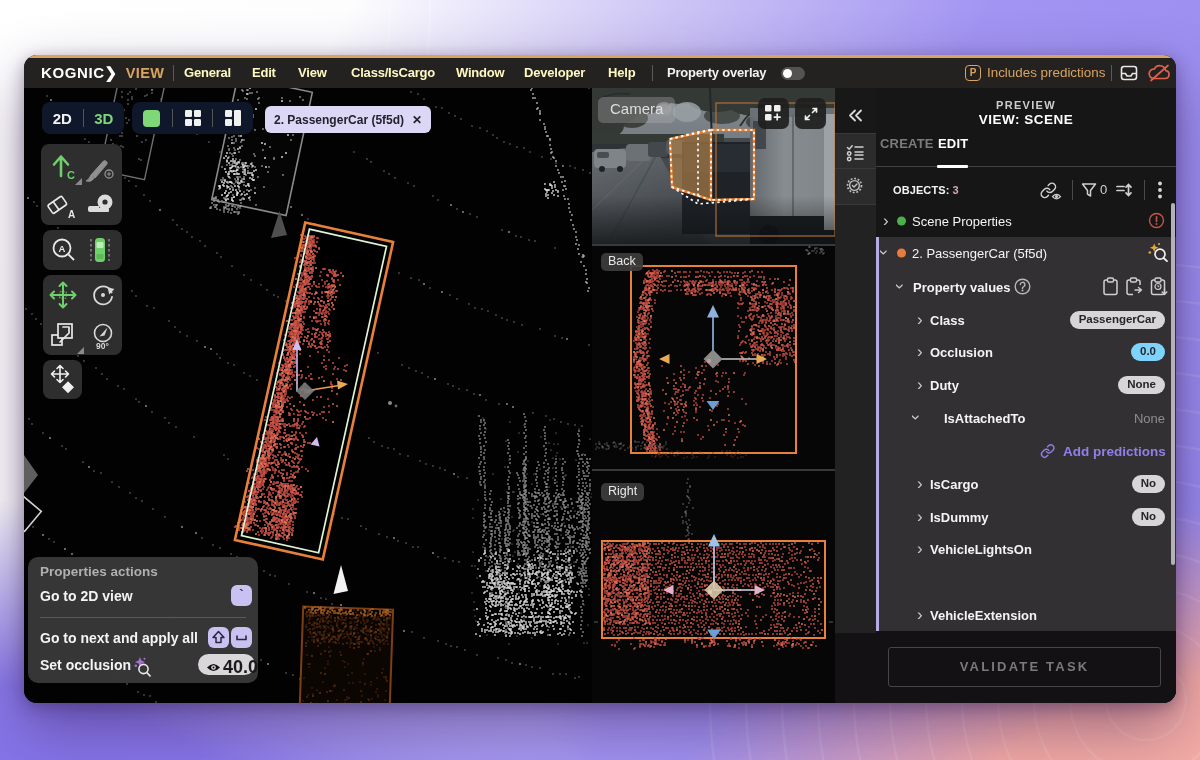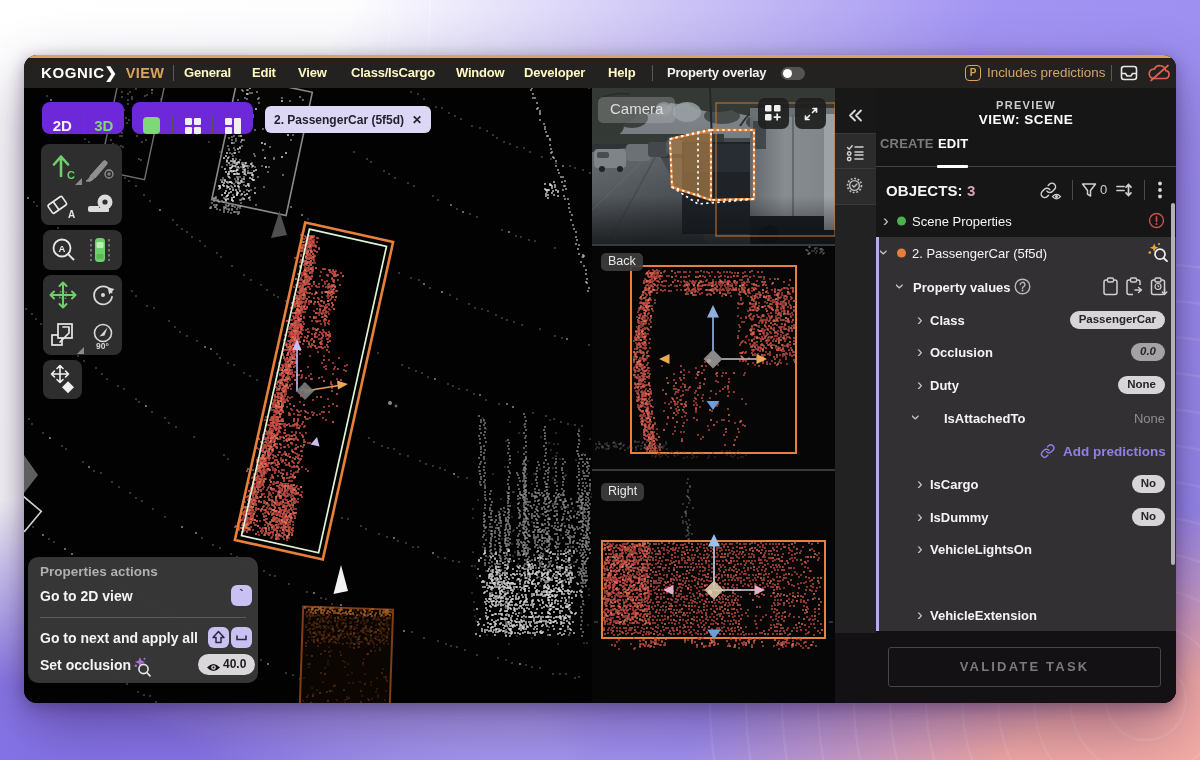--- a/index.html
+++ b/index.html
@@ -11,21 +11,21 @@
 .win{position:absolute;left:24px;top:55px;width:1152px;height:648px;border-radius:13px;
  background:#0a0a0a;overflow:hidden;z-index:2;box-shadow:0 24px 60px rgba(50,25,80,.45), 0 4px 16px rgba(40,20,60,.35)}
 .topline{position:absolute;left:0;top:0;width:100%;height:3px;background:#daa460;z-index:9}
 .hdr{position:absolute;left:0;top:3px;width:100%;height:30px;background:#242220;z-index:8}
 .hdr .it{position:absolute;top:0;height:30px;line-height:30px;font-size:13px;font-weight:600;color:#fef9c3;letter-spacing:-0.2px;white-space:nowrap}
 .hdr .vdiv{position:absolute;top:7px;width:1px;height:16px;background:#5b5955}
 .logo{position:absolute;left:17px;top:0;height:30px;line-height:30px;white-space:nowrap}
 .logo .k{font-size:15px;font-weight:700;color:#fff;letter-spacing:0.6px}
 .logo .v{font-size:14.5px;font-weight:700;color:#d9a360;letter-spacing:0.4px;margin-left:8px}
 .canvas{position:absolute;left:0;top:33px;width:568px;height:615px;background:#020202;overflow:hidden}
-.btngrp{position:absolute;background:#6d28d9;border-radius:8px;z-index:10;display:flex;align-items:flex-end}
+.btngrp{position:absolute;background:#0f172a;border-radius:8px;z-index:10;display:flex;align-items:center}
 .tg{position:absolute;background:#2f2e2e;border-radius:8px;z-index:10}
 .tab{position:absolute;left:241px;top:51px;height:27px;background:#dcd7f4;border-radius:6px;z-index:10;
  display:flex;align-items:center;padding:0 9px;color:#232130;font-size:12px;font-weight:700}
 .tab .x{margin-left:8px;font-size:12px;font-weight:700;color:#232130}
 .sa{position:absolute;left:4px;top:502px;width:230px;height:126px;background:rgba(57,56,57,.97);border-radius:10px;z-index:12;color:#f0f0f0}
 .sa .ttl{position:absolute;left:12px;top:7px;font-size:13.5px;font-weight:600;color:#b0b0b0}
 .sa .row{position:absolute;left:12px;font-size:14px;font-weight:600;color:#f4f4f4}
 .sa .key{position:absolute;width:21px;height:21px;border-radius:6px;background:#c8c1f1;color:#2a2840}
 .midcol{position:absolute;left:568px;top:33px;width:243px;height:615px;background:#060606}
 .cam{position:absolute;left:0;top:0;width:243px;height:156px;overflow:hidden}
@@ -252,21 +252,21 @@
         </g>
         <circle cx="9.5" cy="12" r="4.6" fill="none" stroke="#e8e8e8" stroke-width="1.6"></circle>
         <path d="M12.8 15.5 L16 18.8" stroke="#e8e8e8" stroke-width="1.7" stroke-linecap="round"></path>
       </svg>
       <div style="position:absolute;left:170px;top:97px;width:57px;height:21px;background:#d9d7d9;border-radius:11px">
         <span style="position:absolute;left:8px;top:5px"><svg width="15" height="11" viewBox="0 0 15 11" style="">
             <path d="M1 5.5 Q7.5 -1.5 14 5.5 Q7.5 12.5 1 5.5 Z" fill="#111"></path>
             <circle cx="7.5" cy="5.5" r="2.3" fill="#d9d7d9"></circle>
             <circle cx="7.5" cy="5.5" r="1" fill="#111"></circle>
           </svg></span>
-        <span style="position:absolute;left:25px;top:2.5px;font-size:12px;font-weight:700;color:#1a1a1a">40.0</span>
+        <span style="position:absolute;left:25px;top:2.5px;font-size:18px;font-weight:700;color:#1a1a1a">40.0</span>
       </div>
     </div>
   <div class="midcol">
       <div class="cam">
         <svg width="243" height="156" viewBox="0 0 243 156" style="position:absolute;left:0;top:0">
           <defs>
             <linearGradient id="sky" x1="0" y1="0" x2="0" y2="1">
               <stop offset="0" stop-color="#a6abb0"></stop>
               <stop offset="1" stop-color="#8f959a"></stop>
             </linearGradient>
@@ -436,21 +436,21 @@
   <div class="rp">
       <div class="pv">PREVIEW</div>
       <div class="vs">VIEW: SCENE</div>
       <div class="tabs">
         <span style="position:absolute;left:4px;color:#7b7b7b">CREATE</span>
         <span style="position:absolute;left:62px;color:#fff">EDIT</span>
       </div>
       <div class="hline"></div>
       <div class="eline"></div>
       <div class="row" style="top:86px;height:32px">
-        <span class="lbl" style="left:10px;font-size:15px;letter-spacing:0.1px">OBJECTS: <span style="color:#d8a8b0">3</span></span>
+        <span class="lbl" style="left:17px;font-size:11px;letter-spacing:0.1px">OBJECTS: <span style="color:#d8a8b0">3</span></span>
         <span style="position:absolute;left:163px;top:7px"><svg width="26" height="20" viewBox="0 0 26 20" style="">
             <g transform="scale(0.72) translate(1,1)" stroke="#d0d0d0" stroke-width="2.1" fill="none" stroke-linecap="round" stroke-linejoin="round">
               <path d="M10 13a5 5 0 0 0 7.54.54l3-3a5 5 0 0 0-7.07-7.07l-1.72 1.71"></path>
               <path d="M14 11a5 5 0 0 0-7.54-.54l-3 3a5 5 0 0 0 7.07 7.07l1.71-1.71"></path>
             </g>
             <g>
               <path d="M13.5 15.6 q4 -4.4 8 0 q-4 4.4 -8 0 Z" fill="#171617" stroke="#d0d0d0" stroke-width="1.3"></path>
               <circle cx="17.5" cy="15.6" r="1.5" fill="#d0d0d0"></circle>
             </g>
           </svg></span>
@@ -525,21 +525,21 @@
           </svg></span>
       </div>
       <div class="row" style="top:215px">
         <span class="chev" style="left:41px">›</span>
         <span class="lbl" style="left:54px">Class</span>
         <span class="chip" style="background:#d7d5d7;color:#262626;margin-left:44px;">PassengerCar</span>
       </div>
       <div class="row" style="top:247px">
         <span class="chev" style="left:41px">›</span>
         <span class="lbl" style="left:54px">Occlusion</span>
-        <span class="chip" style="background:#a3a3a3;color:#262626;font-style:italic;">0.0</span>
+        <span class="chip" style="background:#7dd3fc;color:#262626;">0.0</span>
       </div>
       <div class="row" style="top:280px">
         <span class="chev" style="left:41px">›</span>
         <span class="lbl" style="left:54px">Duty</span>
         <span class="chip" style="background:#d7d5d7;color:#262626;">None</span>
       </div>
       <div class="row" style="top:313px">
         <span class="chev" style="left:38px;transform:translateY(-54%) rotate(90deg)">›</span>
         <span class="lbl" style="left:68px">IsAttachedTo</span>
         <span class="lbl" style="right:11px;left:auto;color:#8d8d8d;font-weight:500">None</span>

